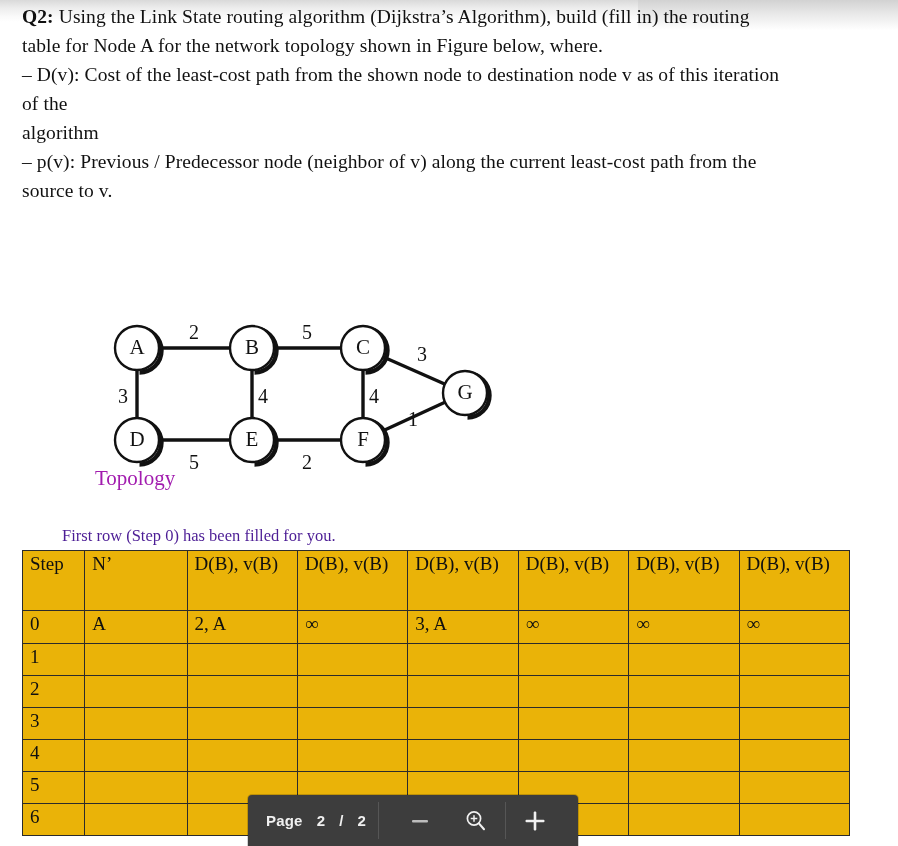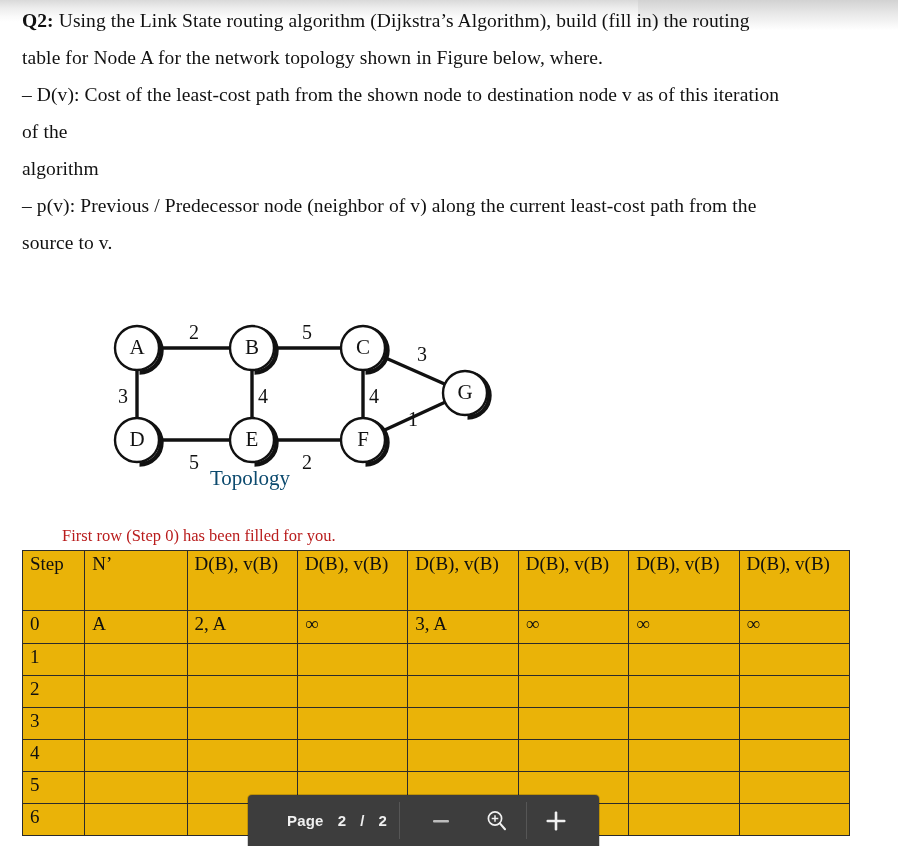--- a/index.html
+++ b/index.html
@@ -33,52 +33,51 @@
     pointer-events: none;
   }
 
   
   #question-block {
     position: absolute;
     left: 22px;
     top: 2px;
     width: 770px;
     font-size: 19.5px;
-    line-height: 37px;
+    line-height: 29px;
     letter-spacing: 0.1px;
   }
   #question-block .qline { white-space: pre-wrap; }
   .q-label { font-weight: bold; }
 
   
   #topology-figure {
     position: absolute;
     left: 95px;
     top: 318px;
     width: 420px;
     height: 195px;
   }
   #topology-svg { display: block; }
   #topology-caption {
     position: absolute;
     left: 0; top: 148px;
     width: 310px;
-    text-align: center;
     font-size: 21px;
-    color: #0c4a6e;
+    color: #a21caf;
   }
 
   
   #table-note {
     position: absolute;
     left: 62px;
     top: 526px;
     font-size: 16.5px;
     line-height: 20px;
-    color: #b91c1c;
+    color: #4c1d95;
   }
 
   
   #routing-table {
     position: absolute;
     left: 22px;
     top: 550px;
     width: 828px;
     border-collapse: collapse;
     table-layout: fixed;
@@ -113,21 +112,20 @@
     width: 330px;
     height: 51px;
     background: #3d3d3d;
     border-radius: 4px 4px 0 0;
     display: flex;
     align-items: stretch;
     font-family: "Liberation Sans", "DejaVu Sans", sans-serif;
     color: #f2f2f2;
     box-shadow: 0 0 0 1px rgba(0,0,0,0.18);
     overflow: hidden;
-    padding-left: 21px;
   }
   #pdf-toolbar .tb-group {
     display: flex;
     align-items: center;
     height: 100%;
   }
   #pdf-toolbar .tb-pager {
     padding: 0 12px 0 18px;
     gap: 14px;
   }

